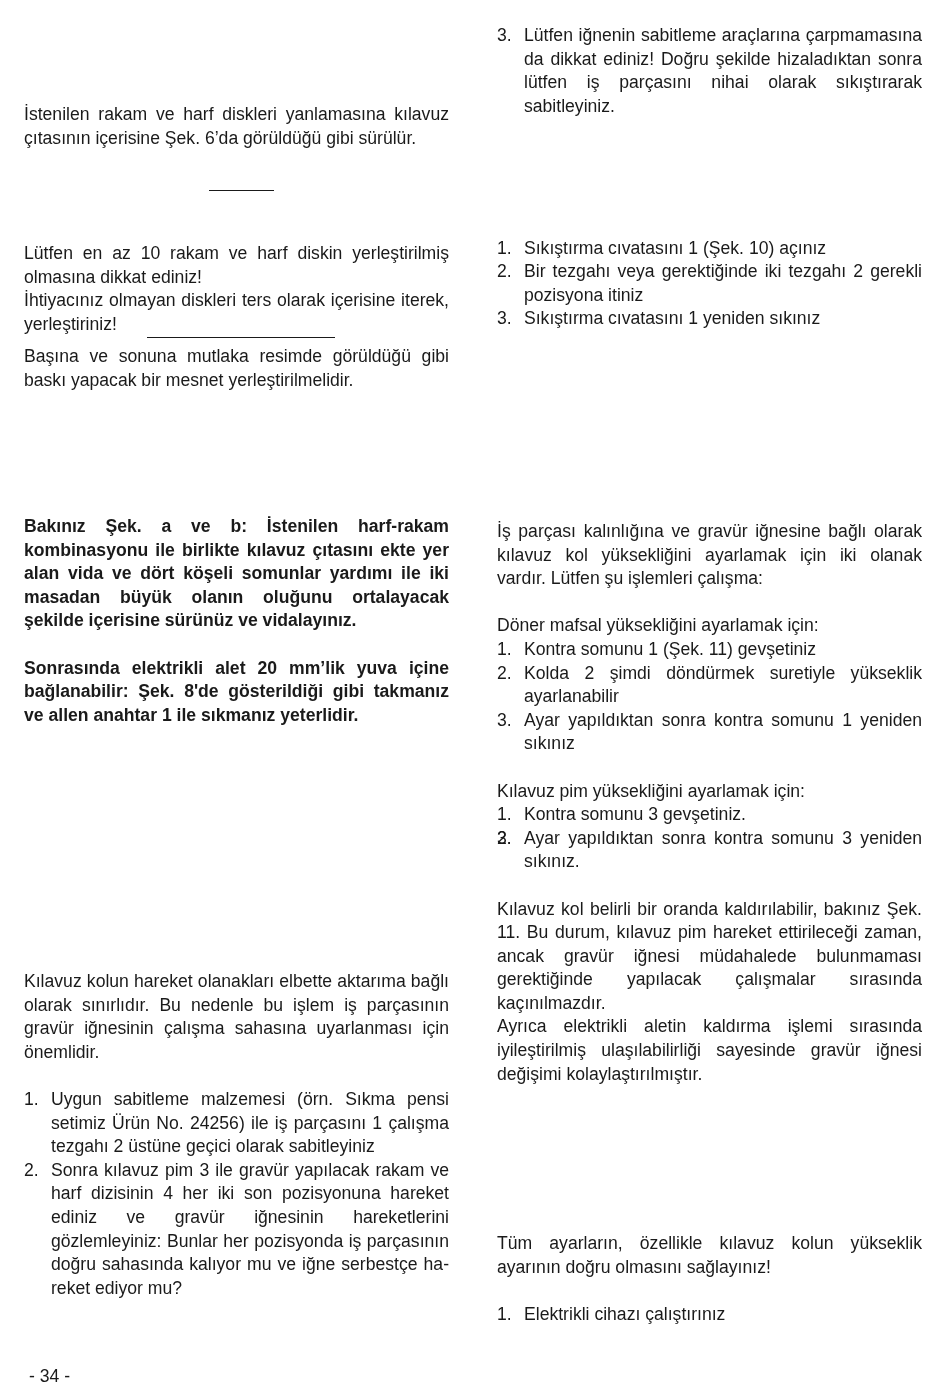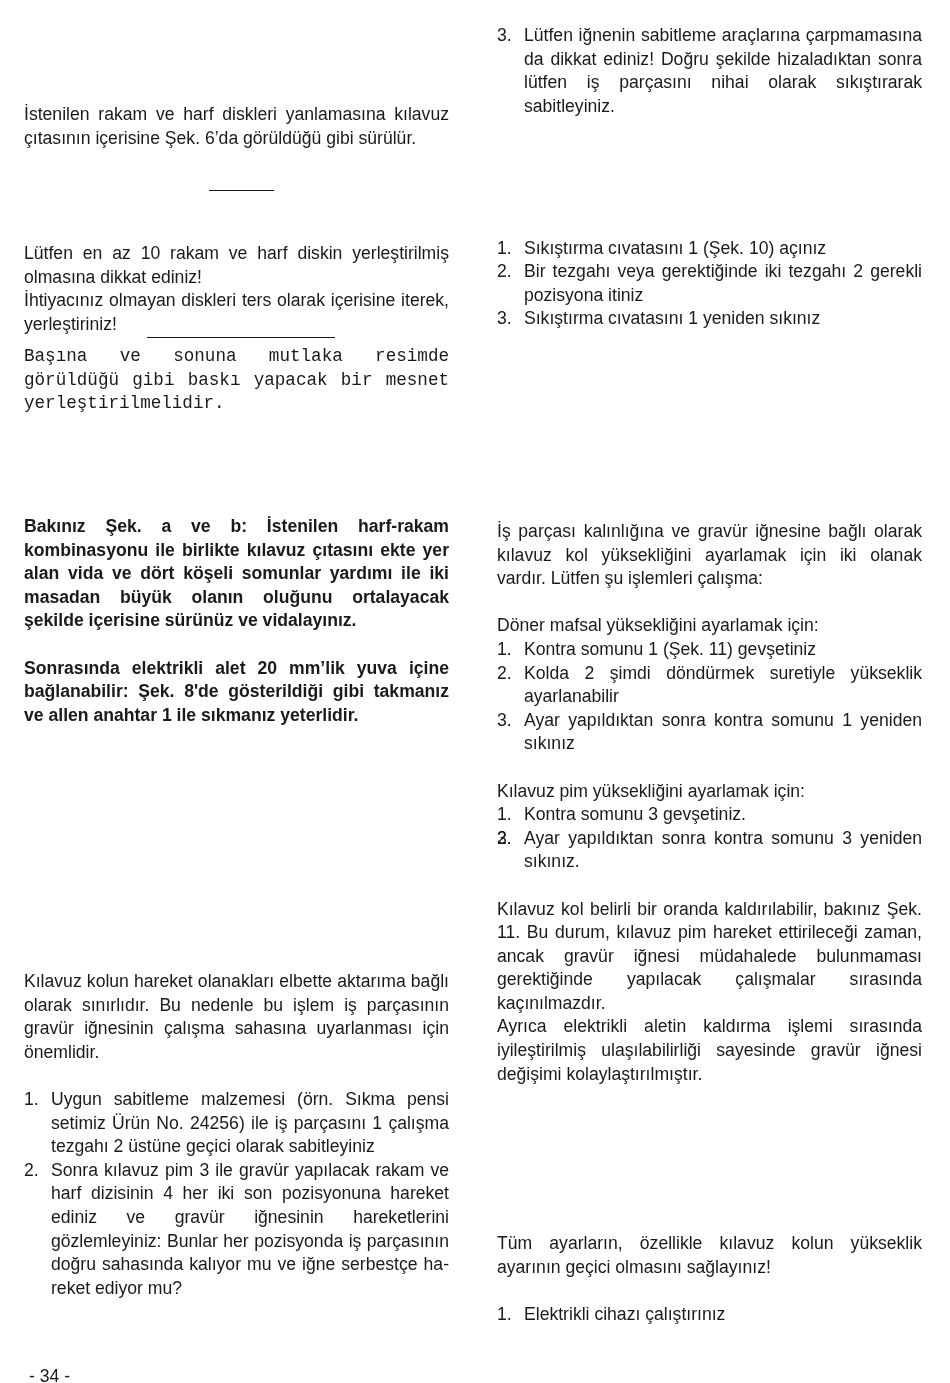--- a/index.html
+++ b/index.html
@@ -67,21 +67,21 @@
 
 <div class="rule" style="left:209px; top:190px; width:65px;"></div>
 
 <div class="block left" style="top:198px;margin-top:44px;">
   <p>Lütfen en az 10 rakam ve harf diskin yerleştirilmiş olmasına dikkat ediniz!</p>
   <p>İhtiyacınız olmayan diskleri ters olarak içerisine iterek, yerleştiriniz!</p>
 </div>
 
 <div class="rule" style="left:147px; top:337px; width:188px;"></div>
 
-<div class="block left" style="top:345px;font-family:Liberation Mono, monospace;">
+<div class="block left" style="top:345px;">
   <p>Başına ve sonuna mutlaka resimde görüldüğü gibi baskı yapacak bir mesnet yerleştirilmelidir.</p>
 </div>
 
 <div class="block left" style="top:515px;font-weight:bold;">
   <p>Bakınız Şek. a ve b: İstenilen harf-rakam kombinasyonu ile birlikte kılavuz çıtasını ekte yer alan vida ve dört köşeli somunlar yardımı ile iki masadan büyük olanın oluğunu ortalayacak şekilde içerisine sürünüz ve vidalayınız.</p>
   <div class="gap"></div>
   <p>Sonrasında elektrikli alet 20 mm’lik yuva içine bağlanabilir: Şek. 8'de gösterildiği gibi takmanız ve allen anahtar 1 ile sıkmanız yeterlidir.</p>
 </div>
 
 <div class="block left" style="top:970px;">
@@ -158,21 +158,21 @@
       <span class="num">3.</span>
       <span>Ayar yapıldıktan sonra kontra somunu 3 yeniden sıkınız.</span>
     </li>
   </ol>
   <div class="gap"></div>
   <p>Kılavuz kol belirli bir oranda kaldırılabilir, bakınız Şek. 11. Bu durum, kılavuz pim hareket ettirileceği zaman, ancak gravür iğnesi müdahalede bulunmaması gerektiğinde yapılacak çalışmalar sırasında kaçınılmazdır.</p>
   <p>Ayrıca elektrikli aletin kaldırma işlemi sırasında iyileştirilmiş ulaşılabilirliği sayesinde gravür iğnesi değişimi kolaylaştırılmıştır.</p>
 </div>
 
 <div class="block right" style="top:1232px;">
-  <p>Tüm ayarların, özellikle kılavuz kolun yükseklik ayarının geçici olmasını sağlayınız!</p>
+  <p>Tüm ayarların, özellikle kılavuz kolun yükseklik ayarının doğru olmasını sağlayınız!</p>
   <div class="gap"></div>
   <ol>
     <li>
       <span class="num">1.</span>
       <span>Elektrikli cihazı çalıştırınız</span>
     </li>
   </ol>
 </div>
 
 <div class="footer">- 34 -</div>

